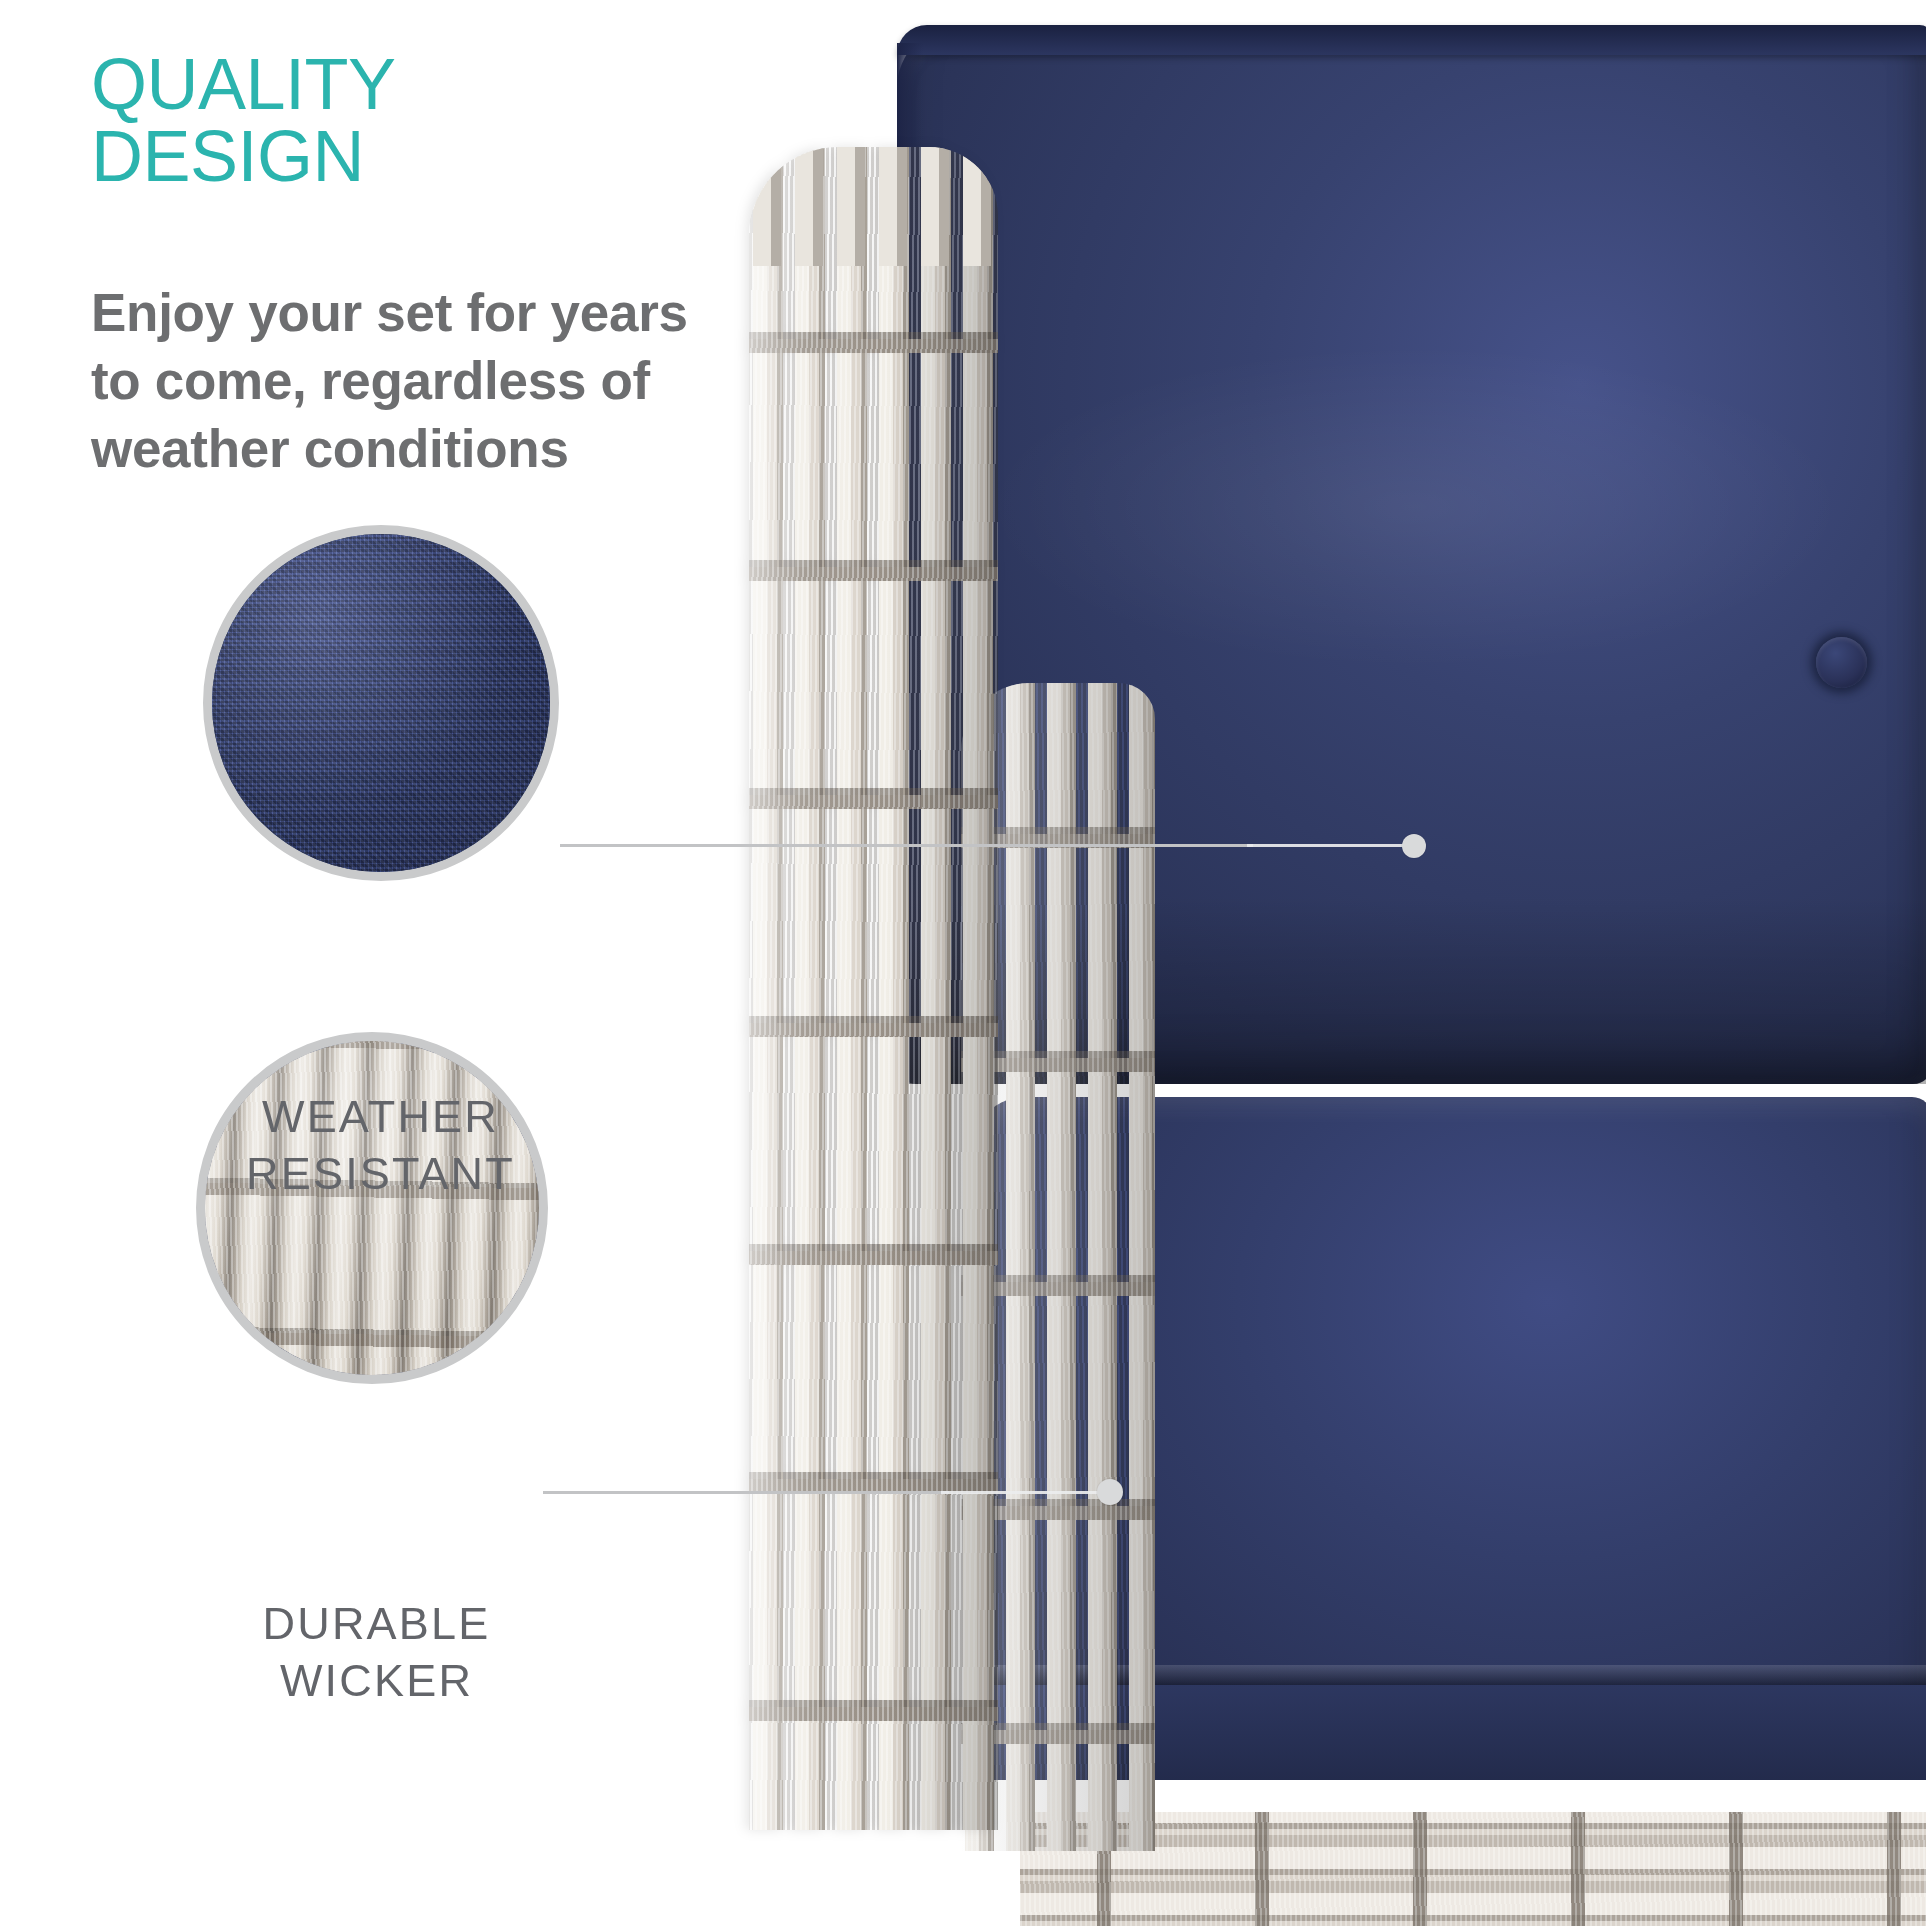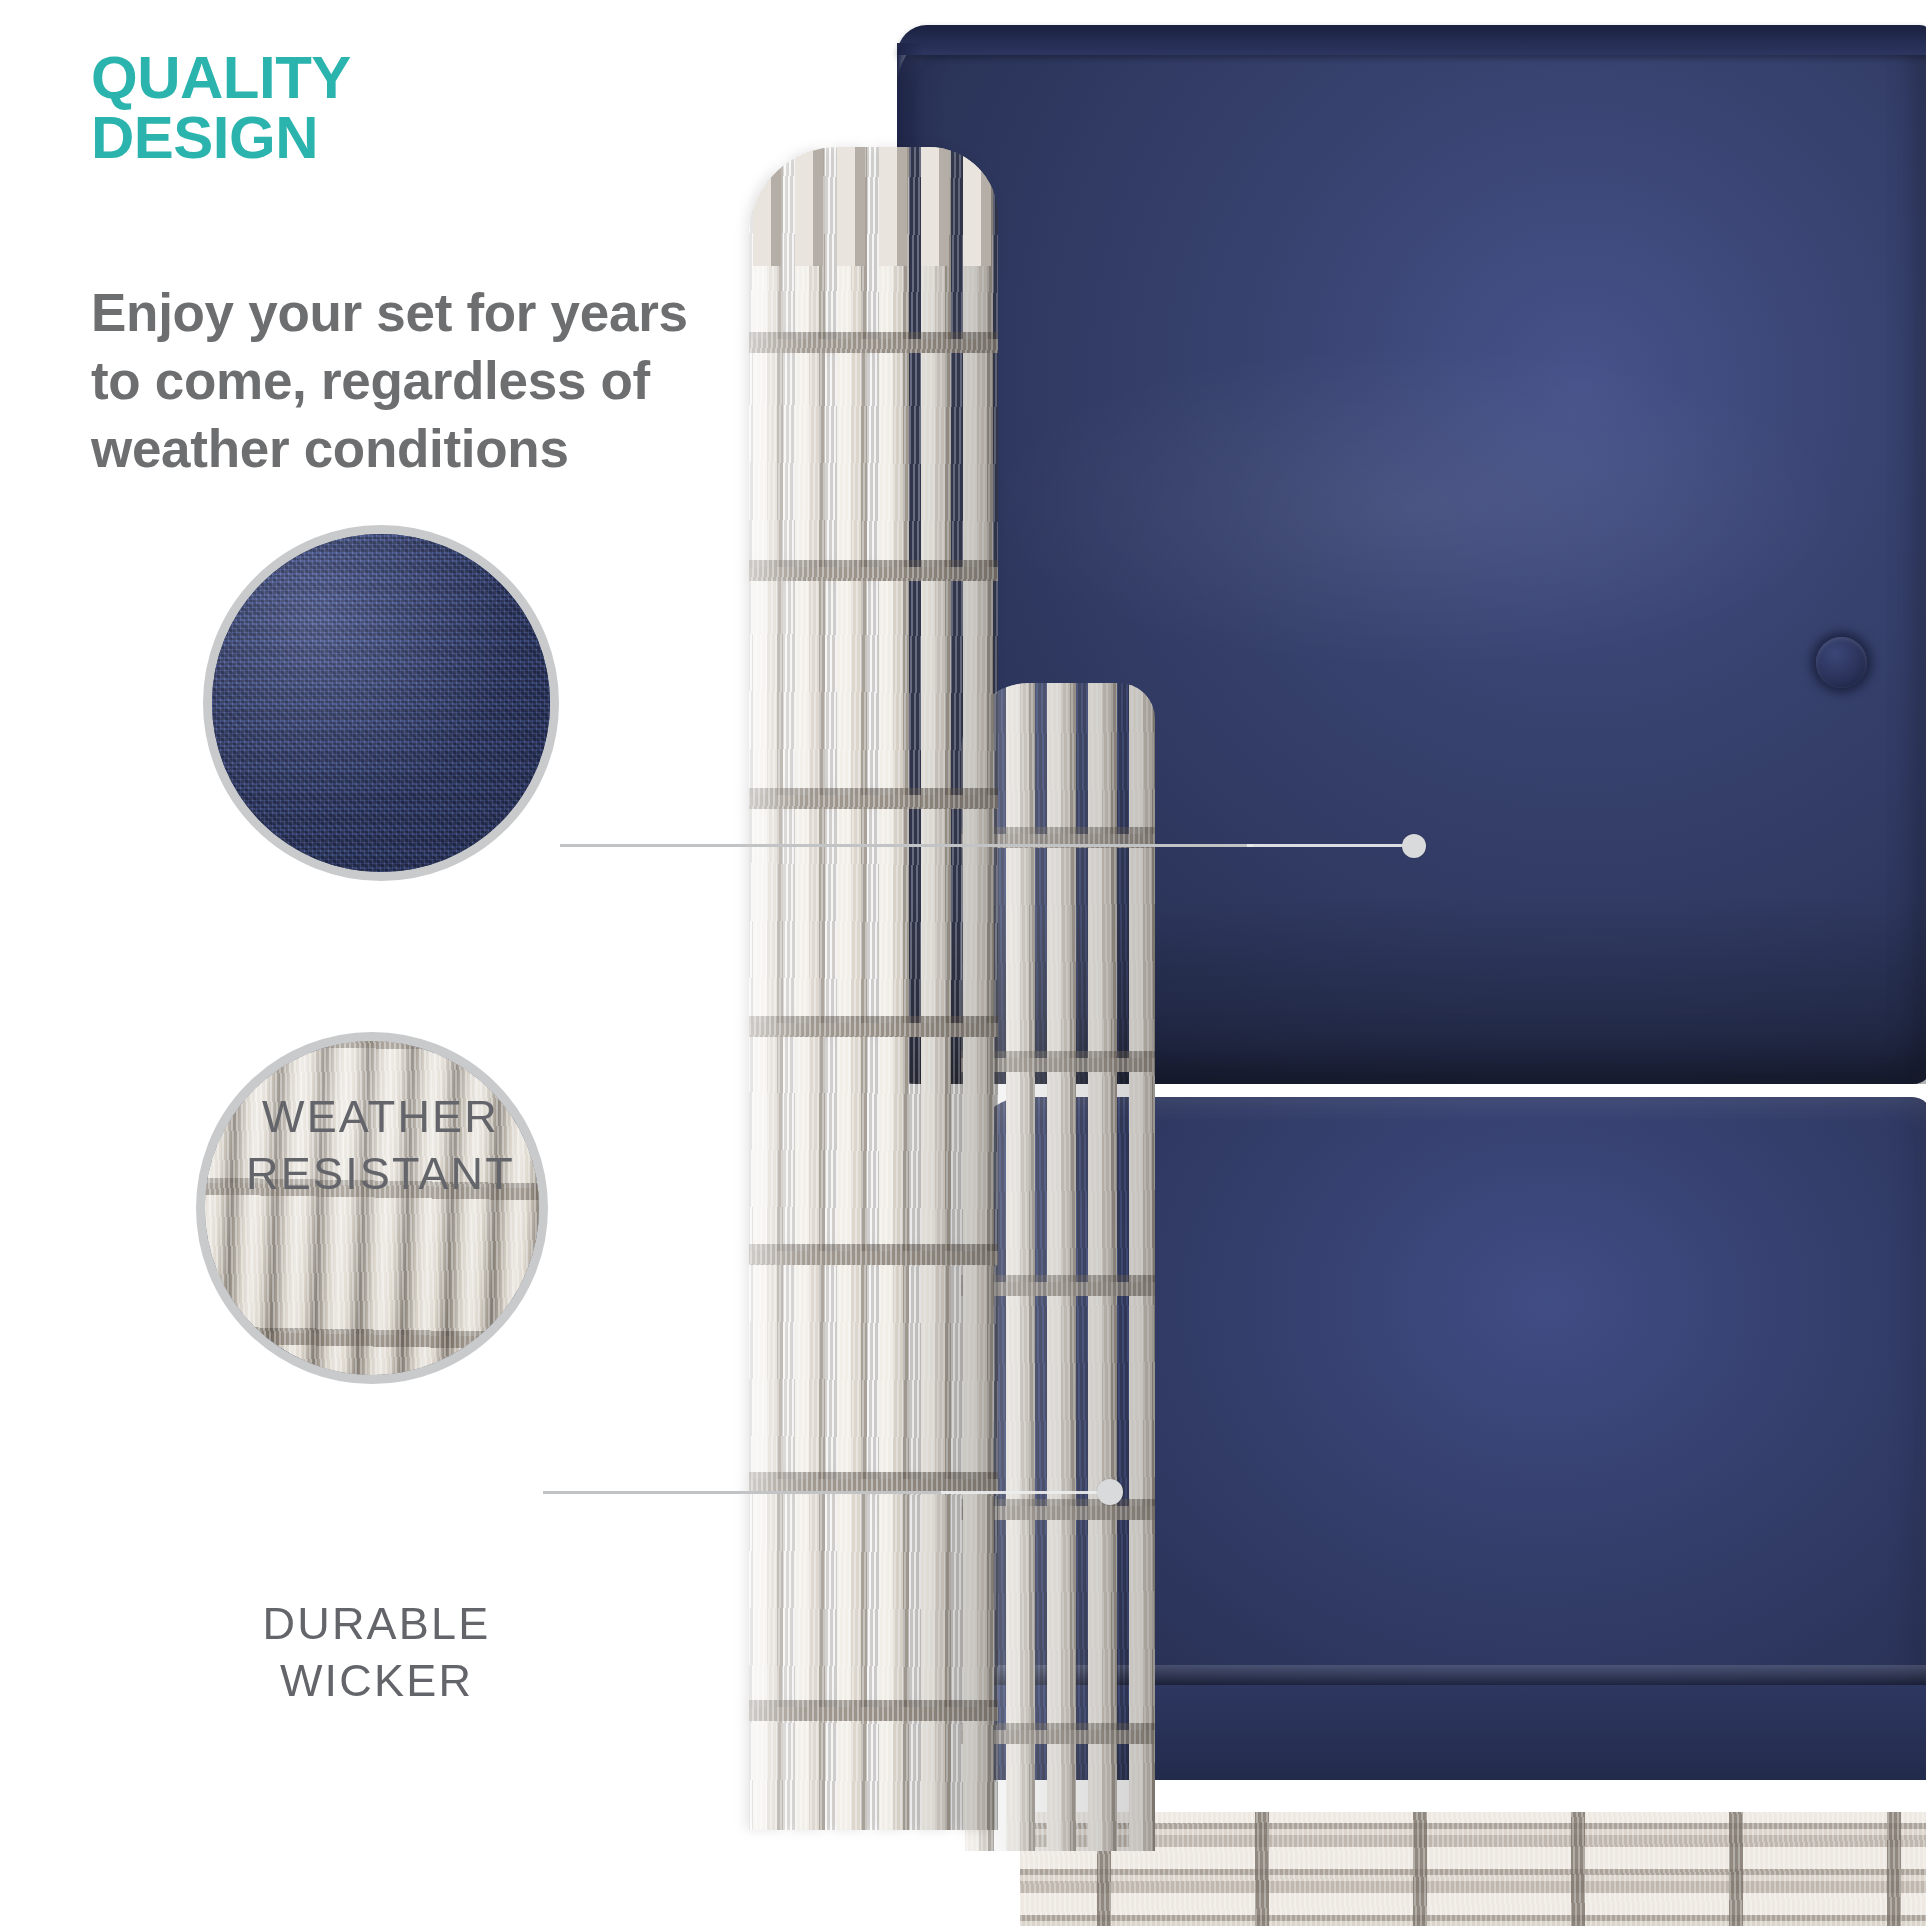--- a/index.html
+++ b/index.html
@@ -8,21 +8,21 @@
   body {
     background:#ffffff;
     font-family:"Liberation Sans", sans-serif;
     position:relative;
   }
   #stage { position:absolute; inset:0; width:1927px; height:1927px; overflow:hidden; background:#fff; }
 
   
   .headline {
     position:absolute; left:91px; top:48px; width:752px;
-    font-size:60px; line-height:1.0; font-weight:700;
+    font-size:72px; line-height:1.0; font-weight:400;
     letter-spacing:-0.5px; color:#2bb4ae; text-transform:uppercase;
     white-space:pre-line;
   }
   .subhead {
     position:absolute; left:91px; top:279px; width:673px;
     font-size:53px; line-height:1.28; font-weight:700;
     color:#6d6e70; white-space:pre-line; letter-spacing:-0.3px;
   }
 
   

